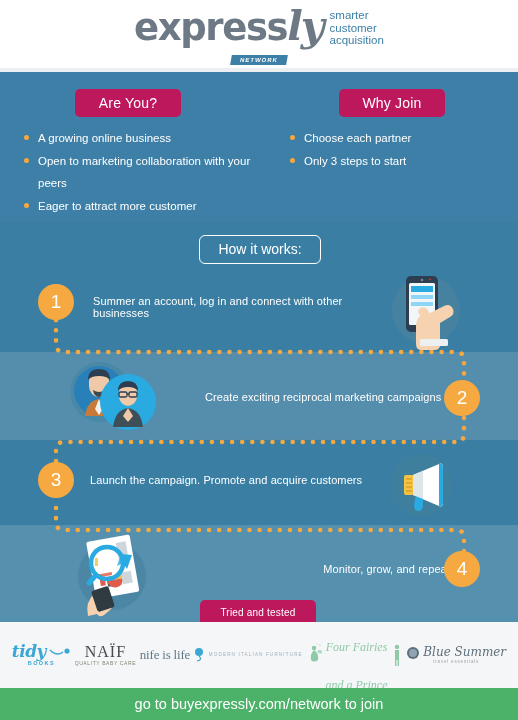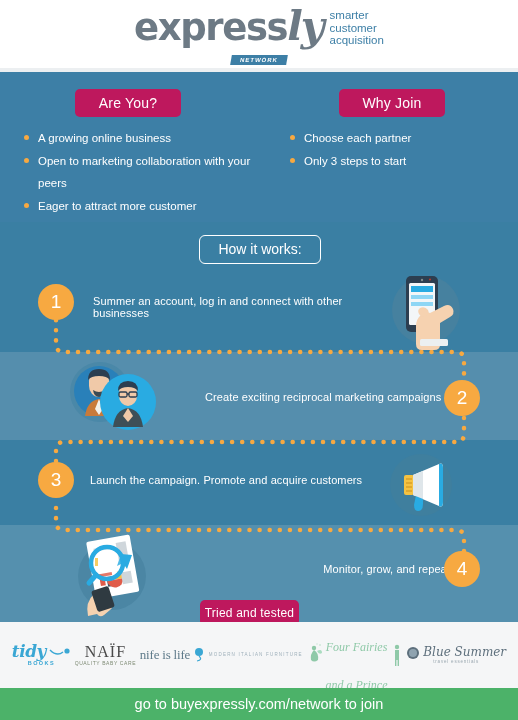--- a/index.html
+++ b/index.html
@@ -82,21 +82,21 @@
     color:#ffffff;
     border-radius:5px;
     text-align:center;
     font-size:14px;
     line-height:28px;
     height:28px;
     letter-spacing:.2px;
   }
   #pill-are-you{left:75px;top:89px;width:106px;}
   #pill-why-join{left:339px;top:89px;width:106px;}
-  #pill-tried{left:200px;top:600px;width:99px;height:26px;line-height:26px;font-size:12px;}
+  #pill-tried{left:200px;top:600px;width:116px;height:26px;line-height:26px;font-size:10px;}
 
   
   .bullets{position:absolute;color:#ffffff;font-size:11.5px;line-height:22.5px;}
   #bullets-left{left:22px;top:127px;width:230px;}
   #bullets-right{left:288px;top:127px;width:224px;}
   .bullet-row{position:relative;padding-left:16px;}
   .bullet-dot{
     position:absolute;left:2px;top:8px;
     width:5px;height:5px;border-radius:50%;
     background:#f7a941;

